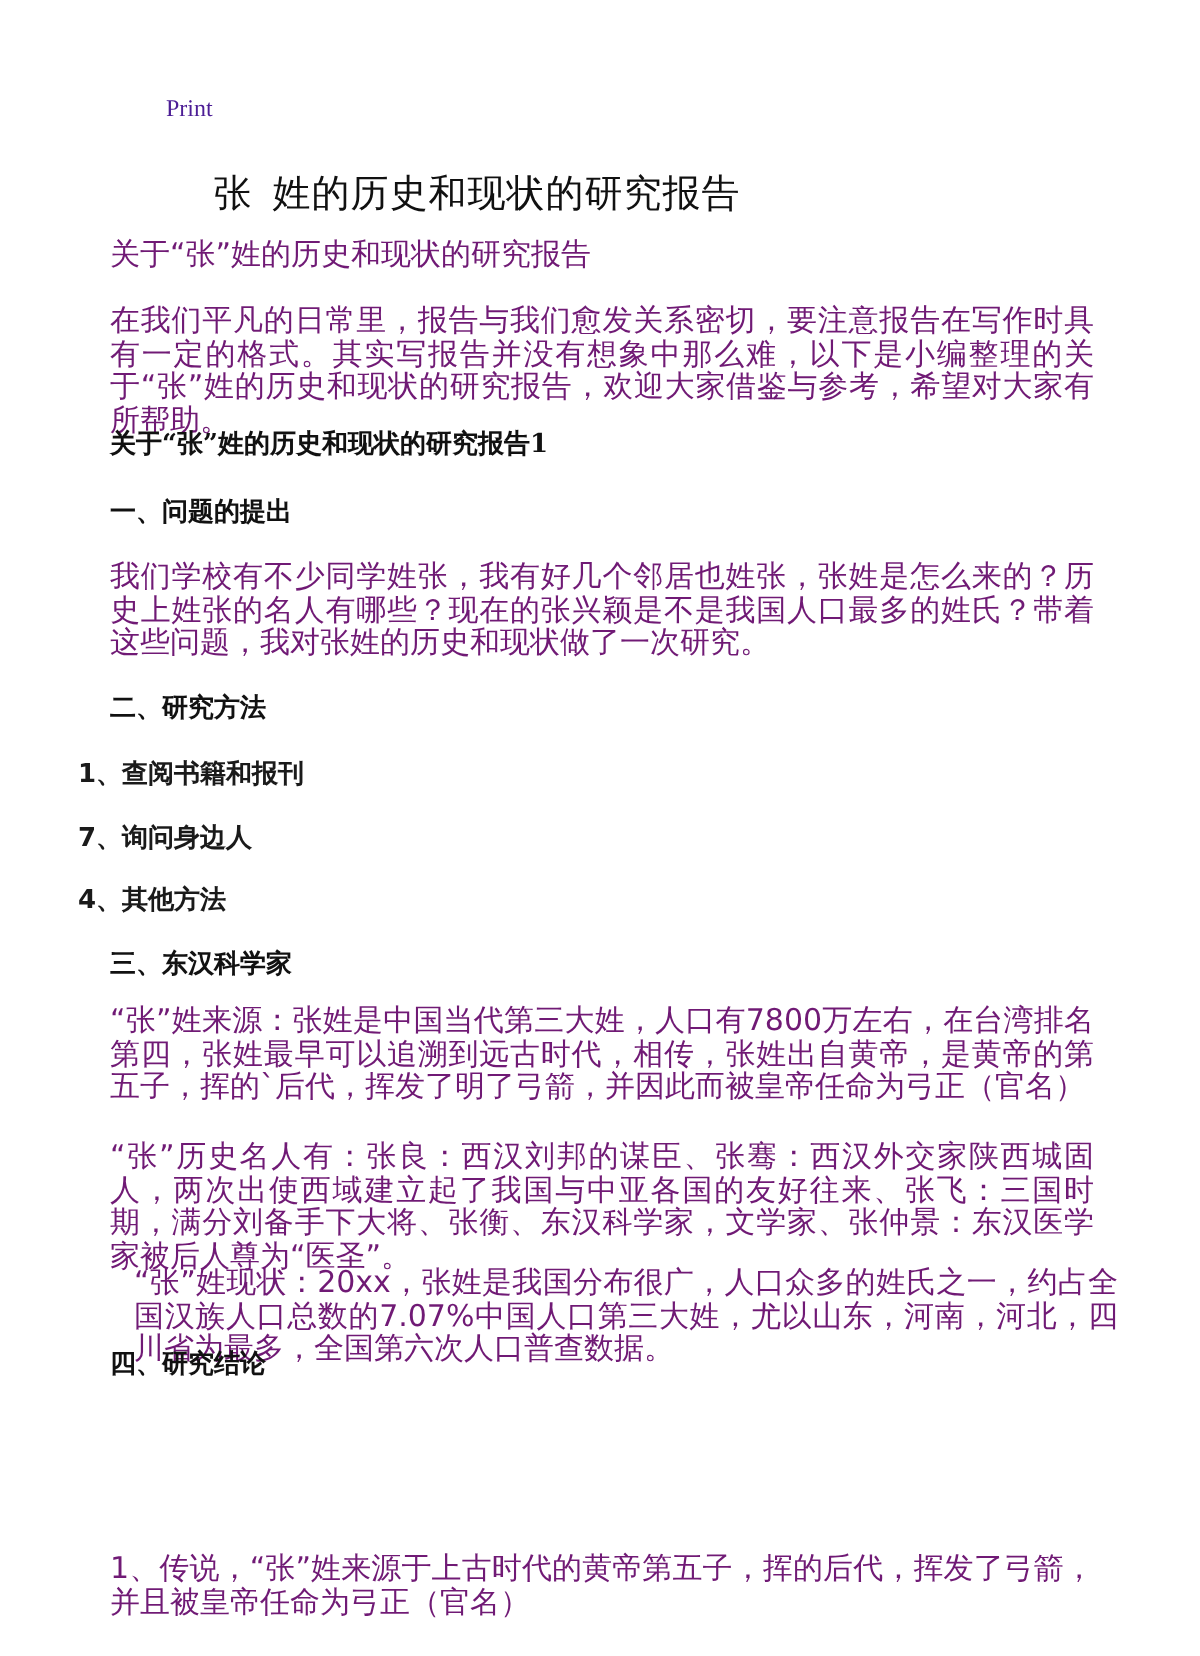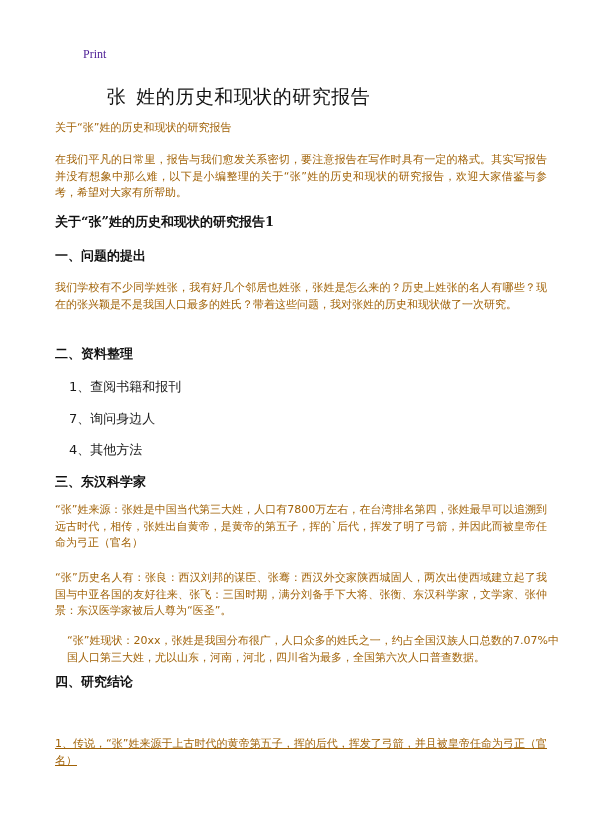--- a/index.html
+++ b/index.html
@@ -32,60 +32,61 @@
       text-align: center;
       font-size: 19px;
       letter-spacing: 0.5px;
       color: #111;
     }
     .title .gap { display: inline-block; width: 10px; }
     .block {
       position: absolute;
       left: 55px;
       width: 492px;
-      font-size: 11px;
+      font-size: 15px;
       line-height: 17px;
-      color: #a16207;
+      color: #701a75;
       text-align: justify;
     }
     .heading {
       position: absolute;
       left: 55px;
       font-family: "DejaVu Serif", serif;
       font-weight: bold;
       font-size: 13px;
       color: #111;
     }
     .item {
       position: absolute;
-      left: 69px;
+      left: 39px;
       font-size: 13px;
       color: #1a1a1a;
+      font-weight: bold;
     }
   </style>
 </head>
 <body>
 
 <div class="print-label">Print</div>
 
 <div class="title"><span>张</span><span class="gap"></span><span>姓的历史和现状的研究报告</span></div>
 
 <div class="block" style="top:119px;">关于“张”姓的历史和现状的研究报告</div>
 
 <div class="block" style="top:152px; line-height:16.5px;">在我们平凡的日常里，报告与我们愈发关系密切，要注意报告在写作时具有一定的格式。其实写报告并没有想象中那么难，以下是小编整理的关于“张”姓的历史和现状的研究报告，欢迎大家借鉴与参考，希望对大家有所帮助。</div>
 
 <div class="heading" style="top:213px;text-align:center;">关于“张”姓的历史和现状的研究报告1</div>
 
 <div class="heading" style="top:247px;">一、问题的提出</div>
 <div class="block" style="top:280px; line-height:16.5px;">我们学校有不少同学姓张，我有好几个邻居也姓张，张姓是怎么来的？历史上姓张的名人有哪些？现在的张兴颖是不是我国人口最多的姓氏？带着这些问题，我对张姓的历史和现状做了一次研究。</div>
 
-<div class="heading" style="top:345px;">二、资料整理</div>
+<div class="heading" style="top:345px;">二、研究方法</div>
 <div class="item" style="top:378px;">1、查阅书籍和报刊</div>
 <div class="item" style="top:410px;">7、询问身边人</div>
 <div class="item" style="top:441px;">4、其他方法</div>
 
 <div class="heading" style="top:473px;">三、东汉科学家</div>
 <div class="block" style="top:502px; line-height:16.5px;">“张”姓来源：张姓是中国当代第三大姓，人口有7800万左右，在台湾排名第四，张姓最早可以追溯到远古时代，相传，张姓出自黄帝，是黄帝的第五子，挥的`后代，挥发了明了弓箭，并因此而被皇帝任命为弓正（官名）</div>
 <div class="block" style="top:570px; line-height:16.5px;">“张”历史名人有：张良：西汉刘邦的谋臣、张骞：西汉外交家陕西城固人，两次出使西域建立起了我国与中亚各国的友好往来、张飞：三国时期，满分刘备手下大将、张衡、东汉科学家，文学家、张仲景：东汉医学家被后人尊为“医圣”。</div>
 <div class="block" style="top:633px; line-height:16.5px;margin-left:12px;">“张”姓现状：20xx，张姓是我国分布很广，人口众多的姓氏之一，约占全国汉族人口总数的7.07%中国人口第三大姓，尤以山东，河南，河北，四川省为最多，全国第六次人口普查数据。</div>
 
 <div class="heading" style="top:673px;">四、研究结论</div>
-<div class="block" style="top:736px; line-height:16.5px;text-decoration:underline;">1、传说，“张”姓来源于上古时代的黄帝第五子，挥的后代，挥发了弓箭，并且被皇帝任命为弓正（官名）</div>
+<div class="block" style="top:776px; line-height:16.5px;">1、传说，“张”姓来源于上古时代的黄帝第五子，挥的后代，挥发了弓箭，并且被皇帝任命为弓正（官名）</div>
 
 </body></html>

